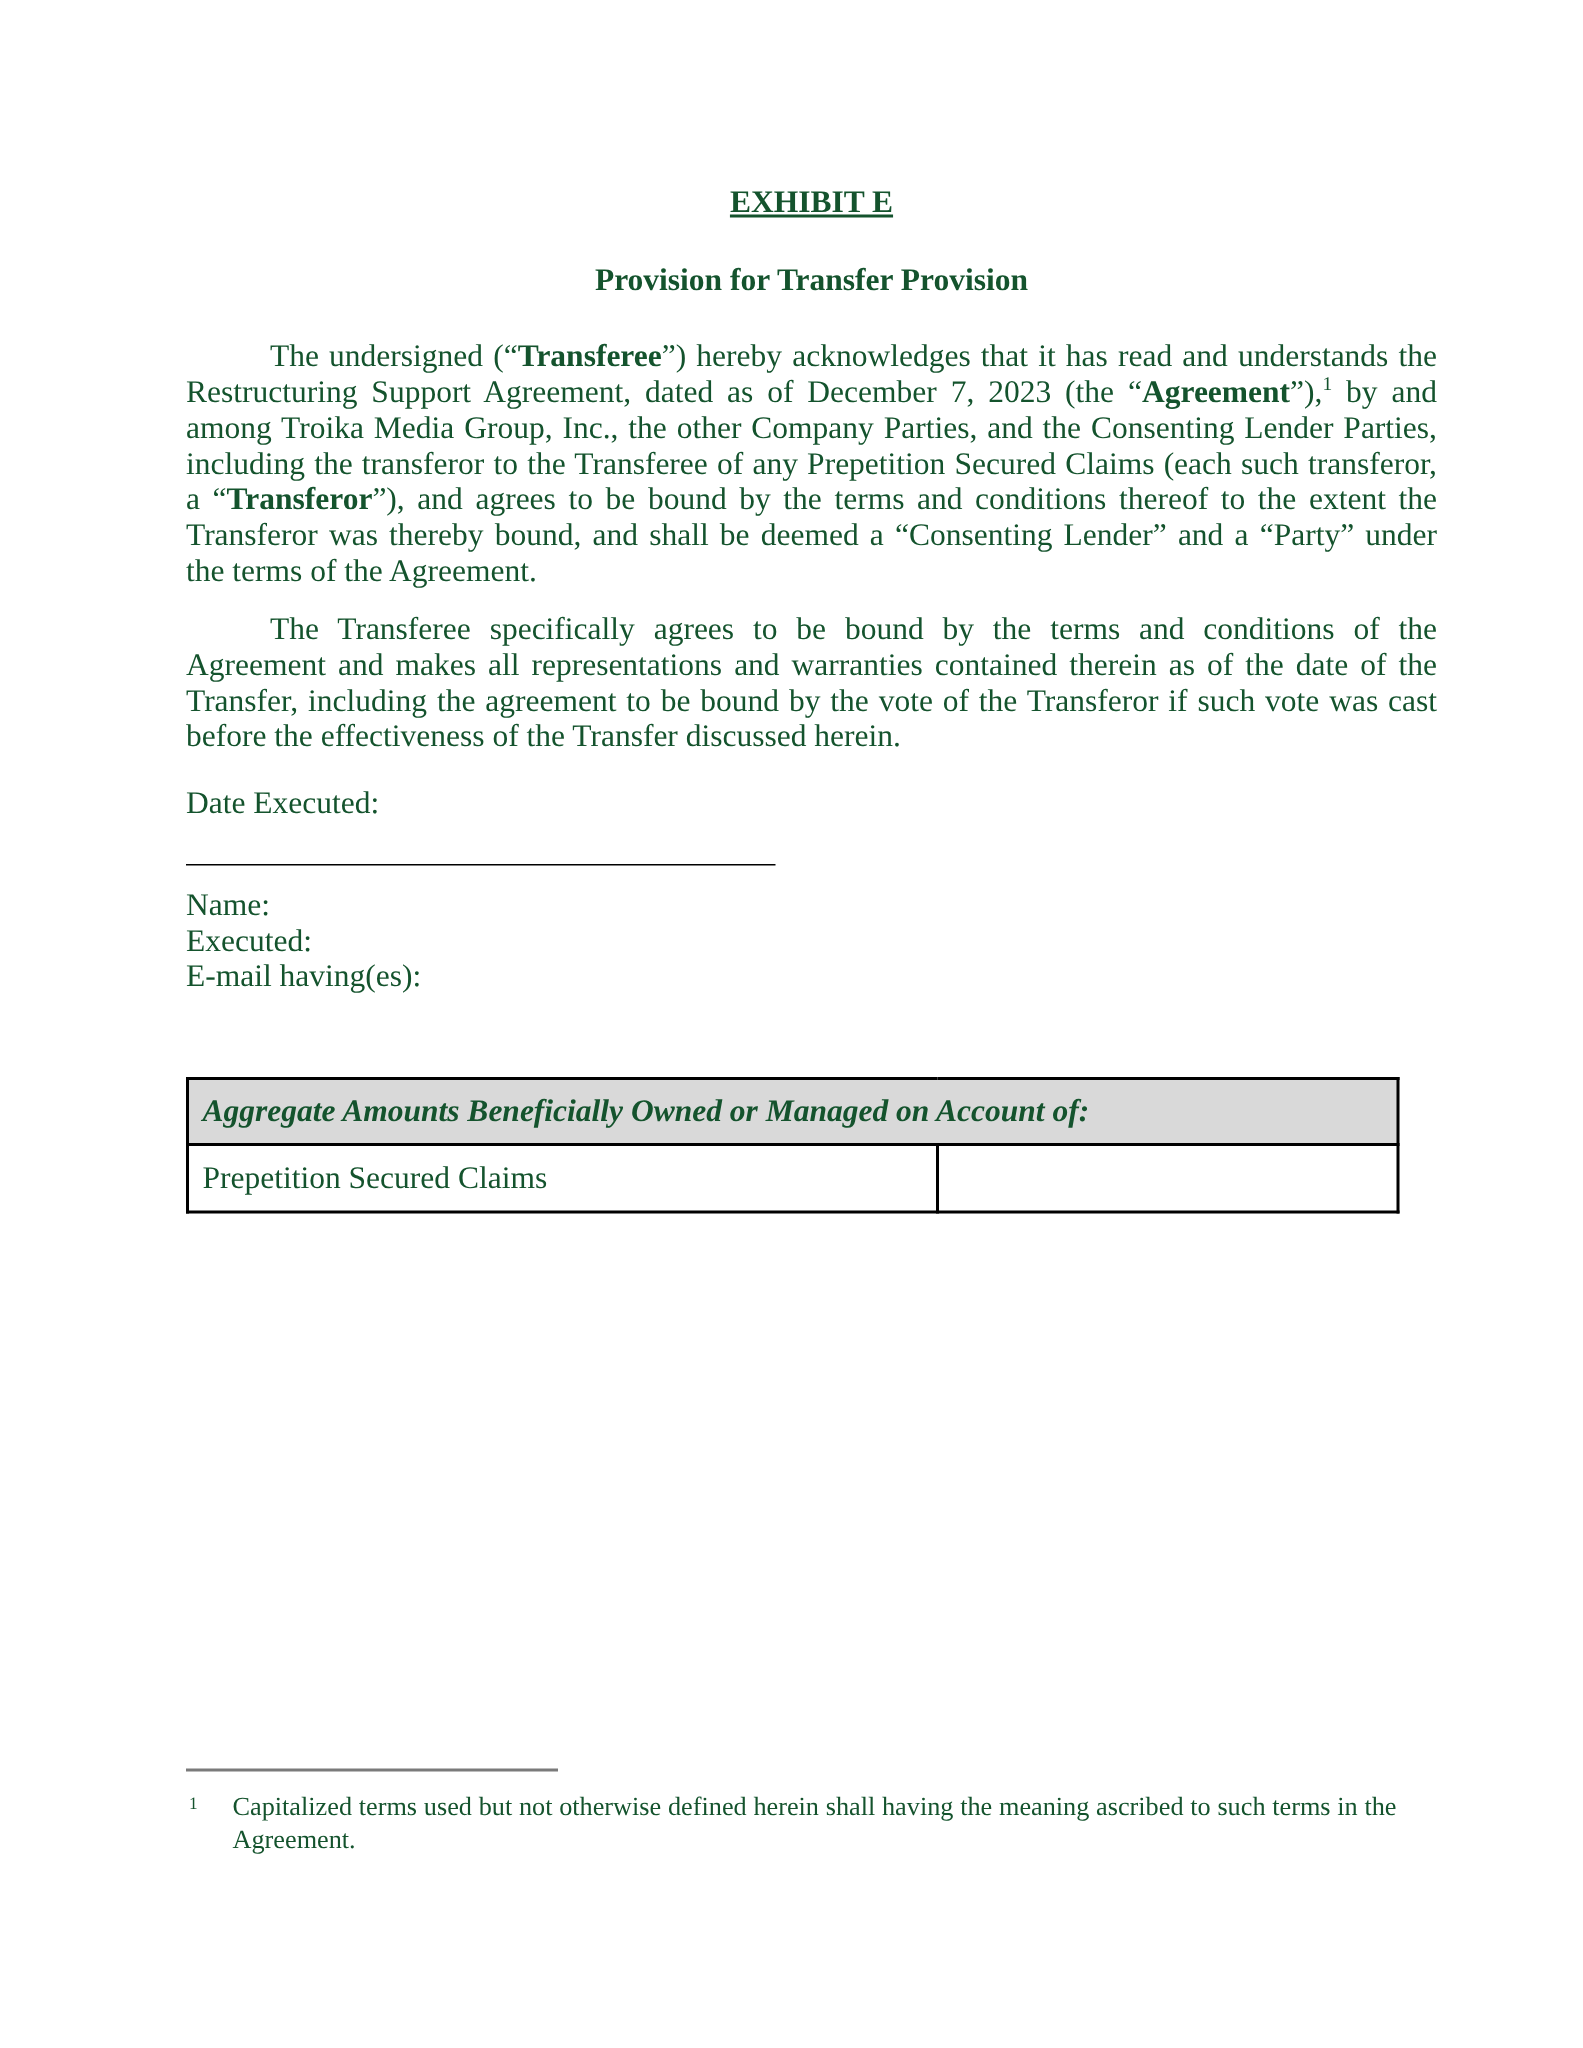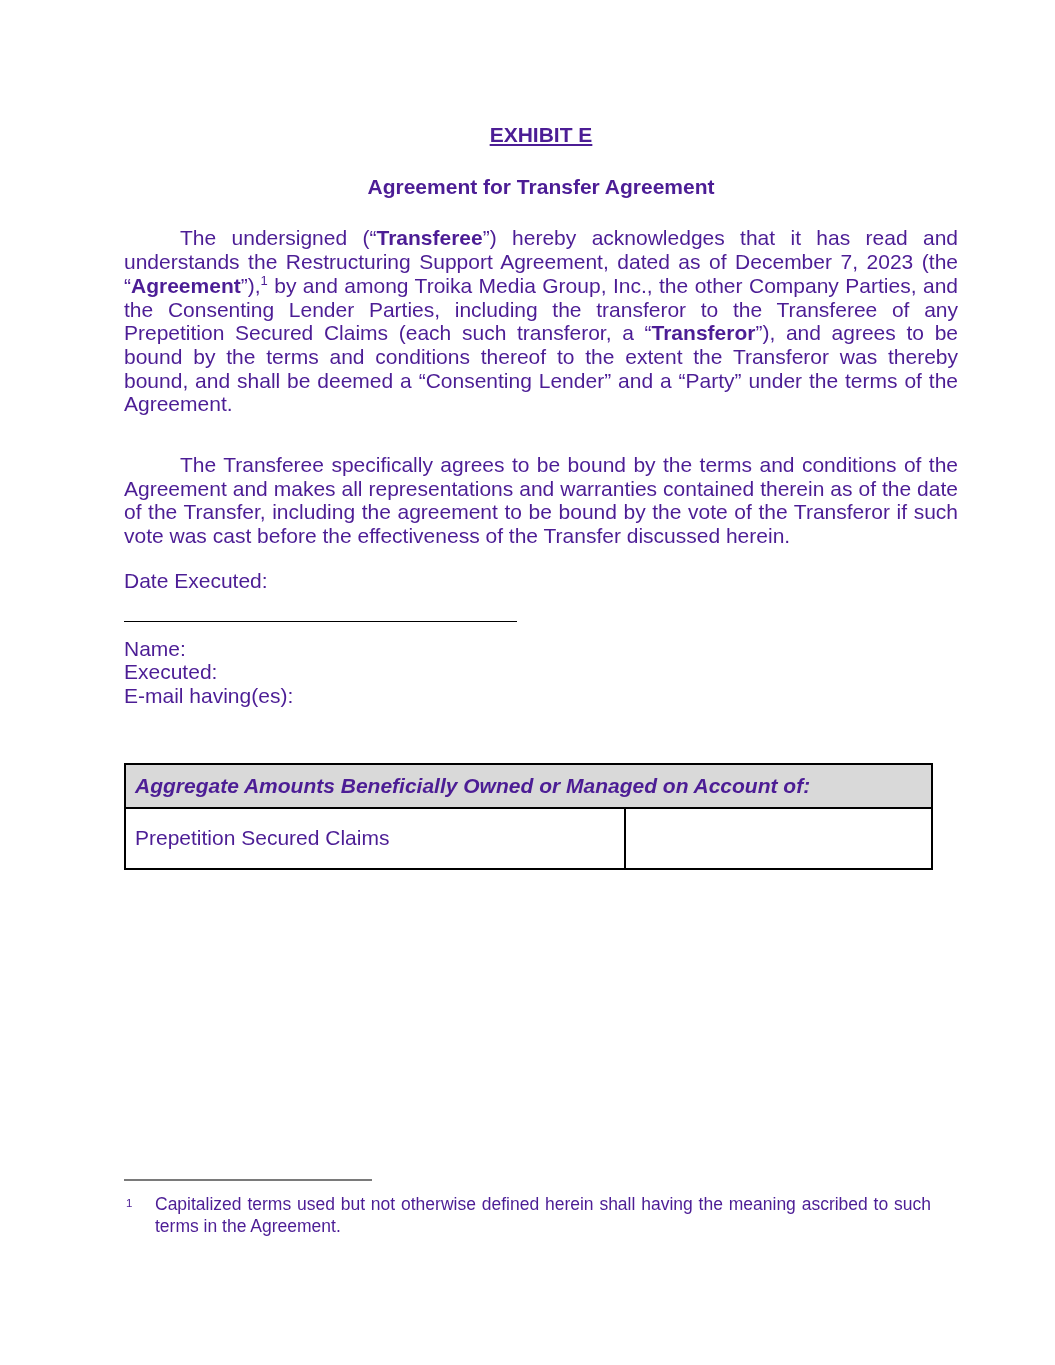--- a/index.html
+++ b/index.html
@@ -7,22 +7,22 @@
     padding: 0;
     background: #ffffff;
   }
   .page {
     position: relative;
     width: 1055px;
     height: 1365px;
     box-sizing: border-box;
     padding: 123px 97px 0 124px;
     background: #ffffff;
-    color: #4c1d95;
-    font-family: Liberation Sans, sans-serif;
+    color: #14532d;
+    font-family: Liberation Serif, serif;
     font-size: 21px;
     line-height: 23.7px;
     overflow: hidden;
   }
   .exhibit-title {
     margin: 0;
     font-size: 21px;
     font-weight: bold;
     text-align: center;
     text-decoration: underline;
@@ -32,21 +32,21 @@
     font-size: 21px;
     font-weight: bold;
     text-align: center;
   }
   .body-para {
     margin: 0;
     text-align: justify;
     text-indent: 56px;
   }
   .para-1 { margin-top: 28px; }
-  .para-2 { margin-top: 37px; }
+  .para-2 { margin-top: 16px; }
   .body-para .b { font-weight: bold; margin-top: 12px; }
   .body-para sup {
     font-size: 13px;
     line-height: 0;
   }
   .date-line { }
   .signature-line {
     width: 393px;
     height: 0;
     border-bottom: 1px solid #000000;
@@ -69,21 +69,21 @@
   }
   .amounts-table th.header-cell {
     height: 44px;
     text-align: left;
     font-weight: bold;
     font-style: italic;
     font-size: 21px;
     padding: 2px 9px 2px 9px;
   }
   .amounts-table td {
-    height: 61px;
+    height: 45px;
     padding: 2px 9px 2px 9px;
     font-size: 21px;
   }
   .footnote-area {
     position: absolute;
     left: 124px;
     top: 1179px;
     width: 807px;
   }
   .footnote-separator {
@@ -106,21 +106,21 @@
     font-size: 11.5px;
   }
 </style>
 </head>
 <body>
 
 <div class="page">
 
   <h1 class="exhibit-title">EXHIBIT E</h1>
 
-  <h2 class="doc-subtitle">Agreement for Transfer Agreement</h2>
+  <h2 class="doc-subtitle">Provision for Transfer Provision</h2>
 
   <p class="body-para para-1"><span>The undersigned (“</span><span class="b">Transferee</span><span>”) hereby acknowledges that it has read and understands the Restructuring Support Agreement, dated as of December 7, 2023 (the “</span><span class="b">Agreement</span><span>”),</span><sup>1</sup><span> by and among Troika Media Group, Inc., the other Company Parties, and the Consenting Lender Parties, including the transferor to the Transferee of any Prepetition Secured Claims (each such transferor, a “</span><span class="b">Transferor</span><span>”), and agrees to be bound by the terms and conditions thereof to the extent the Transferor was thereby bound, and shall be deemed a “Consenting Lender” and a “Party” under the terms of the Agreement.</span></p>
 
   <p class="body-para para-2"><span>The Transferee specifically agrees to be bound by the terms and conditions of the Agreement and makes all representations and warranties contained therein as of the date of the Transfer, including the agreement to be bound by the vote of the Transferor if such vote was cast before the effectiveness of the Transfer discussed herein.</span></p>
 
   <p class="date-line">Date Executed:</p>
 
   <div class="signature-line"></div>
 
   <div class="form-labels">

